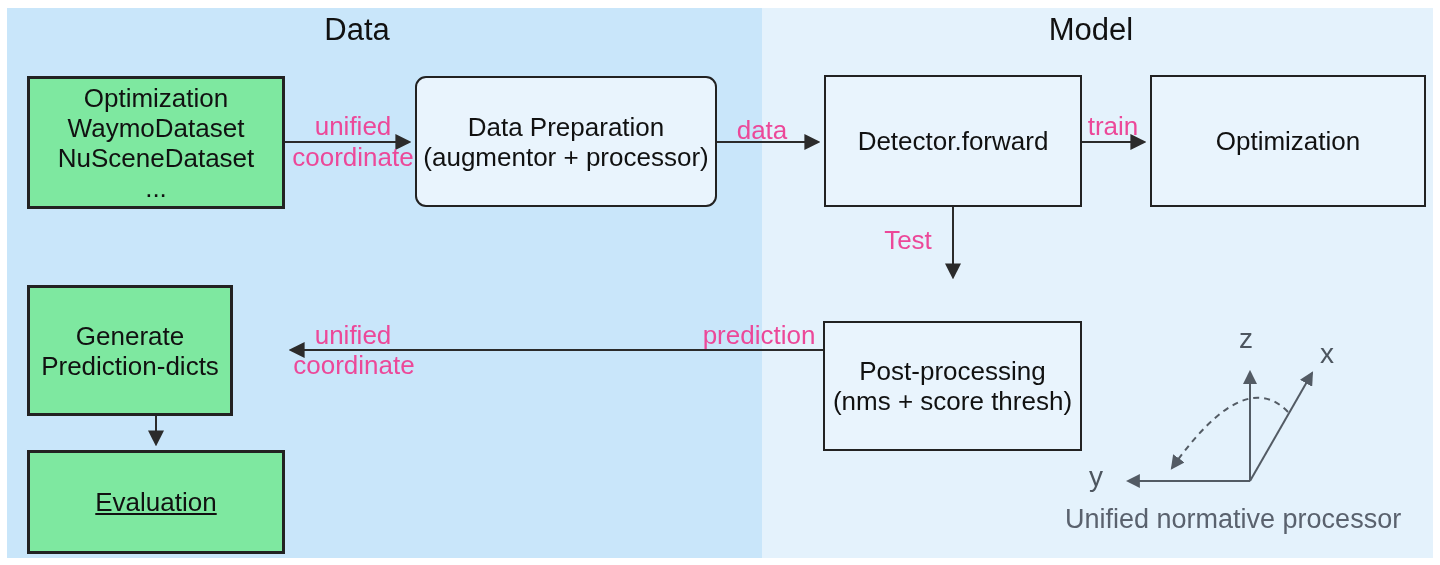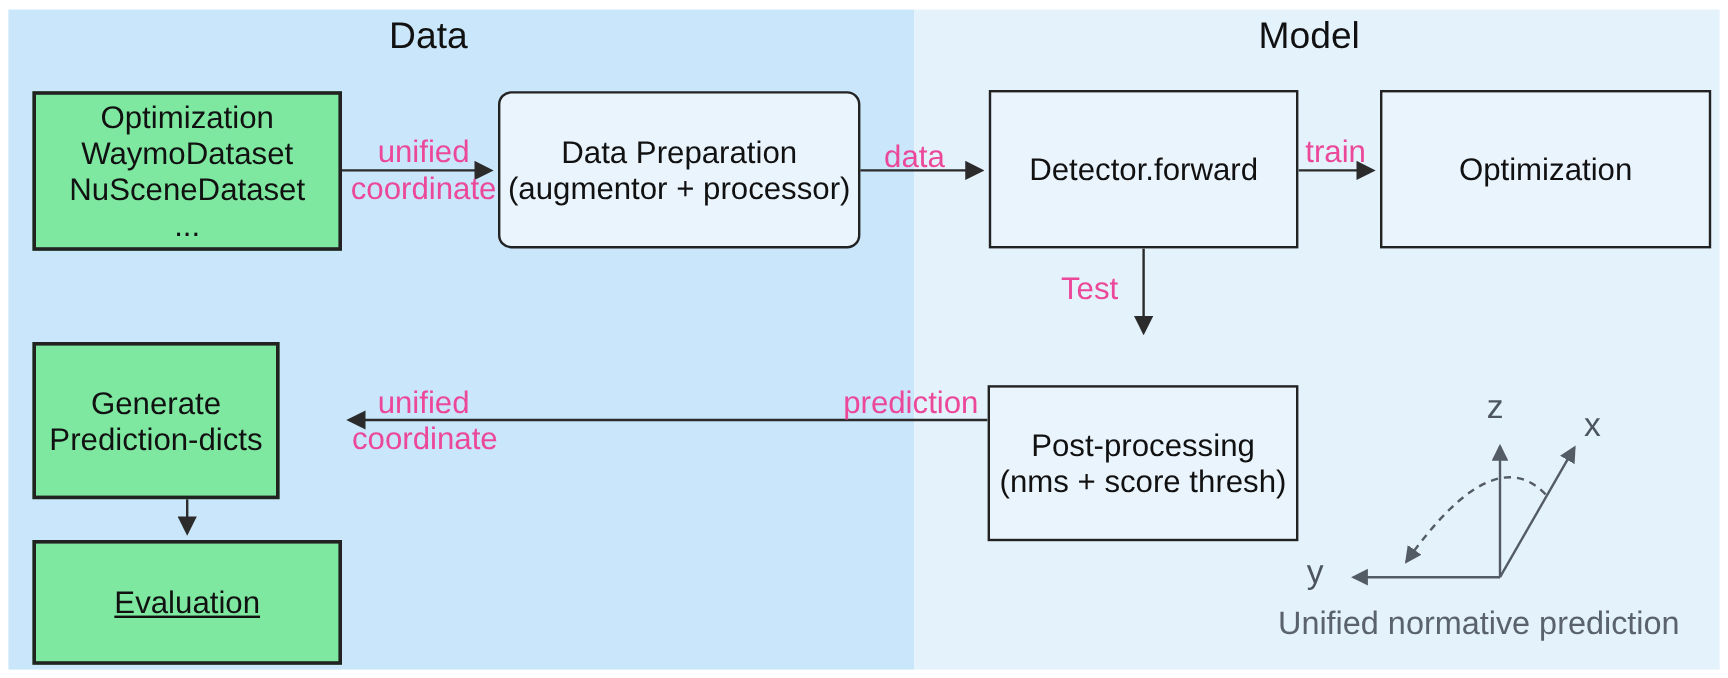--- a/index.html
+++ b/index.html
@@ -116,15 +116,15 @@
 
   <div class="elabel" style="left:759px;top:322px;text-align:center;">prediction</div>
 
   <div class="elabel" style="left:353px;top:322px;">unified</div>
   <div class="elabel" style="left:354px;top:352px;">coordinate</div>
 
   <div class="axlabel" style="left:1239px;top:325px;">z</div>
   <div class="axlabel" style="left:1320px;top:340px;">x</div>
   <div class="axlabel" style="left:1089px;top:463px;">y</div>
 
-  <div class="caption" style="left:1065px;top:506px;">Unified normative prediction</div>
+  <div class="caption" style="left:1065px;top:506px;">Unified normative processor</div>
 
 </div>
 
 </body></html>

